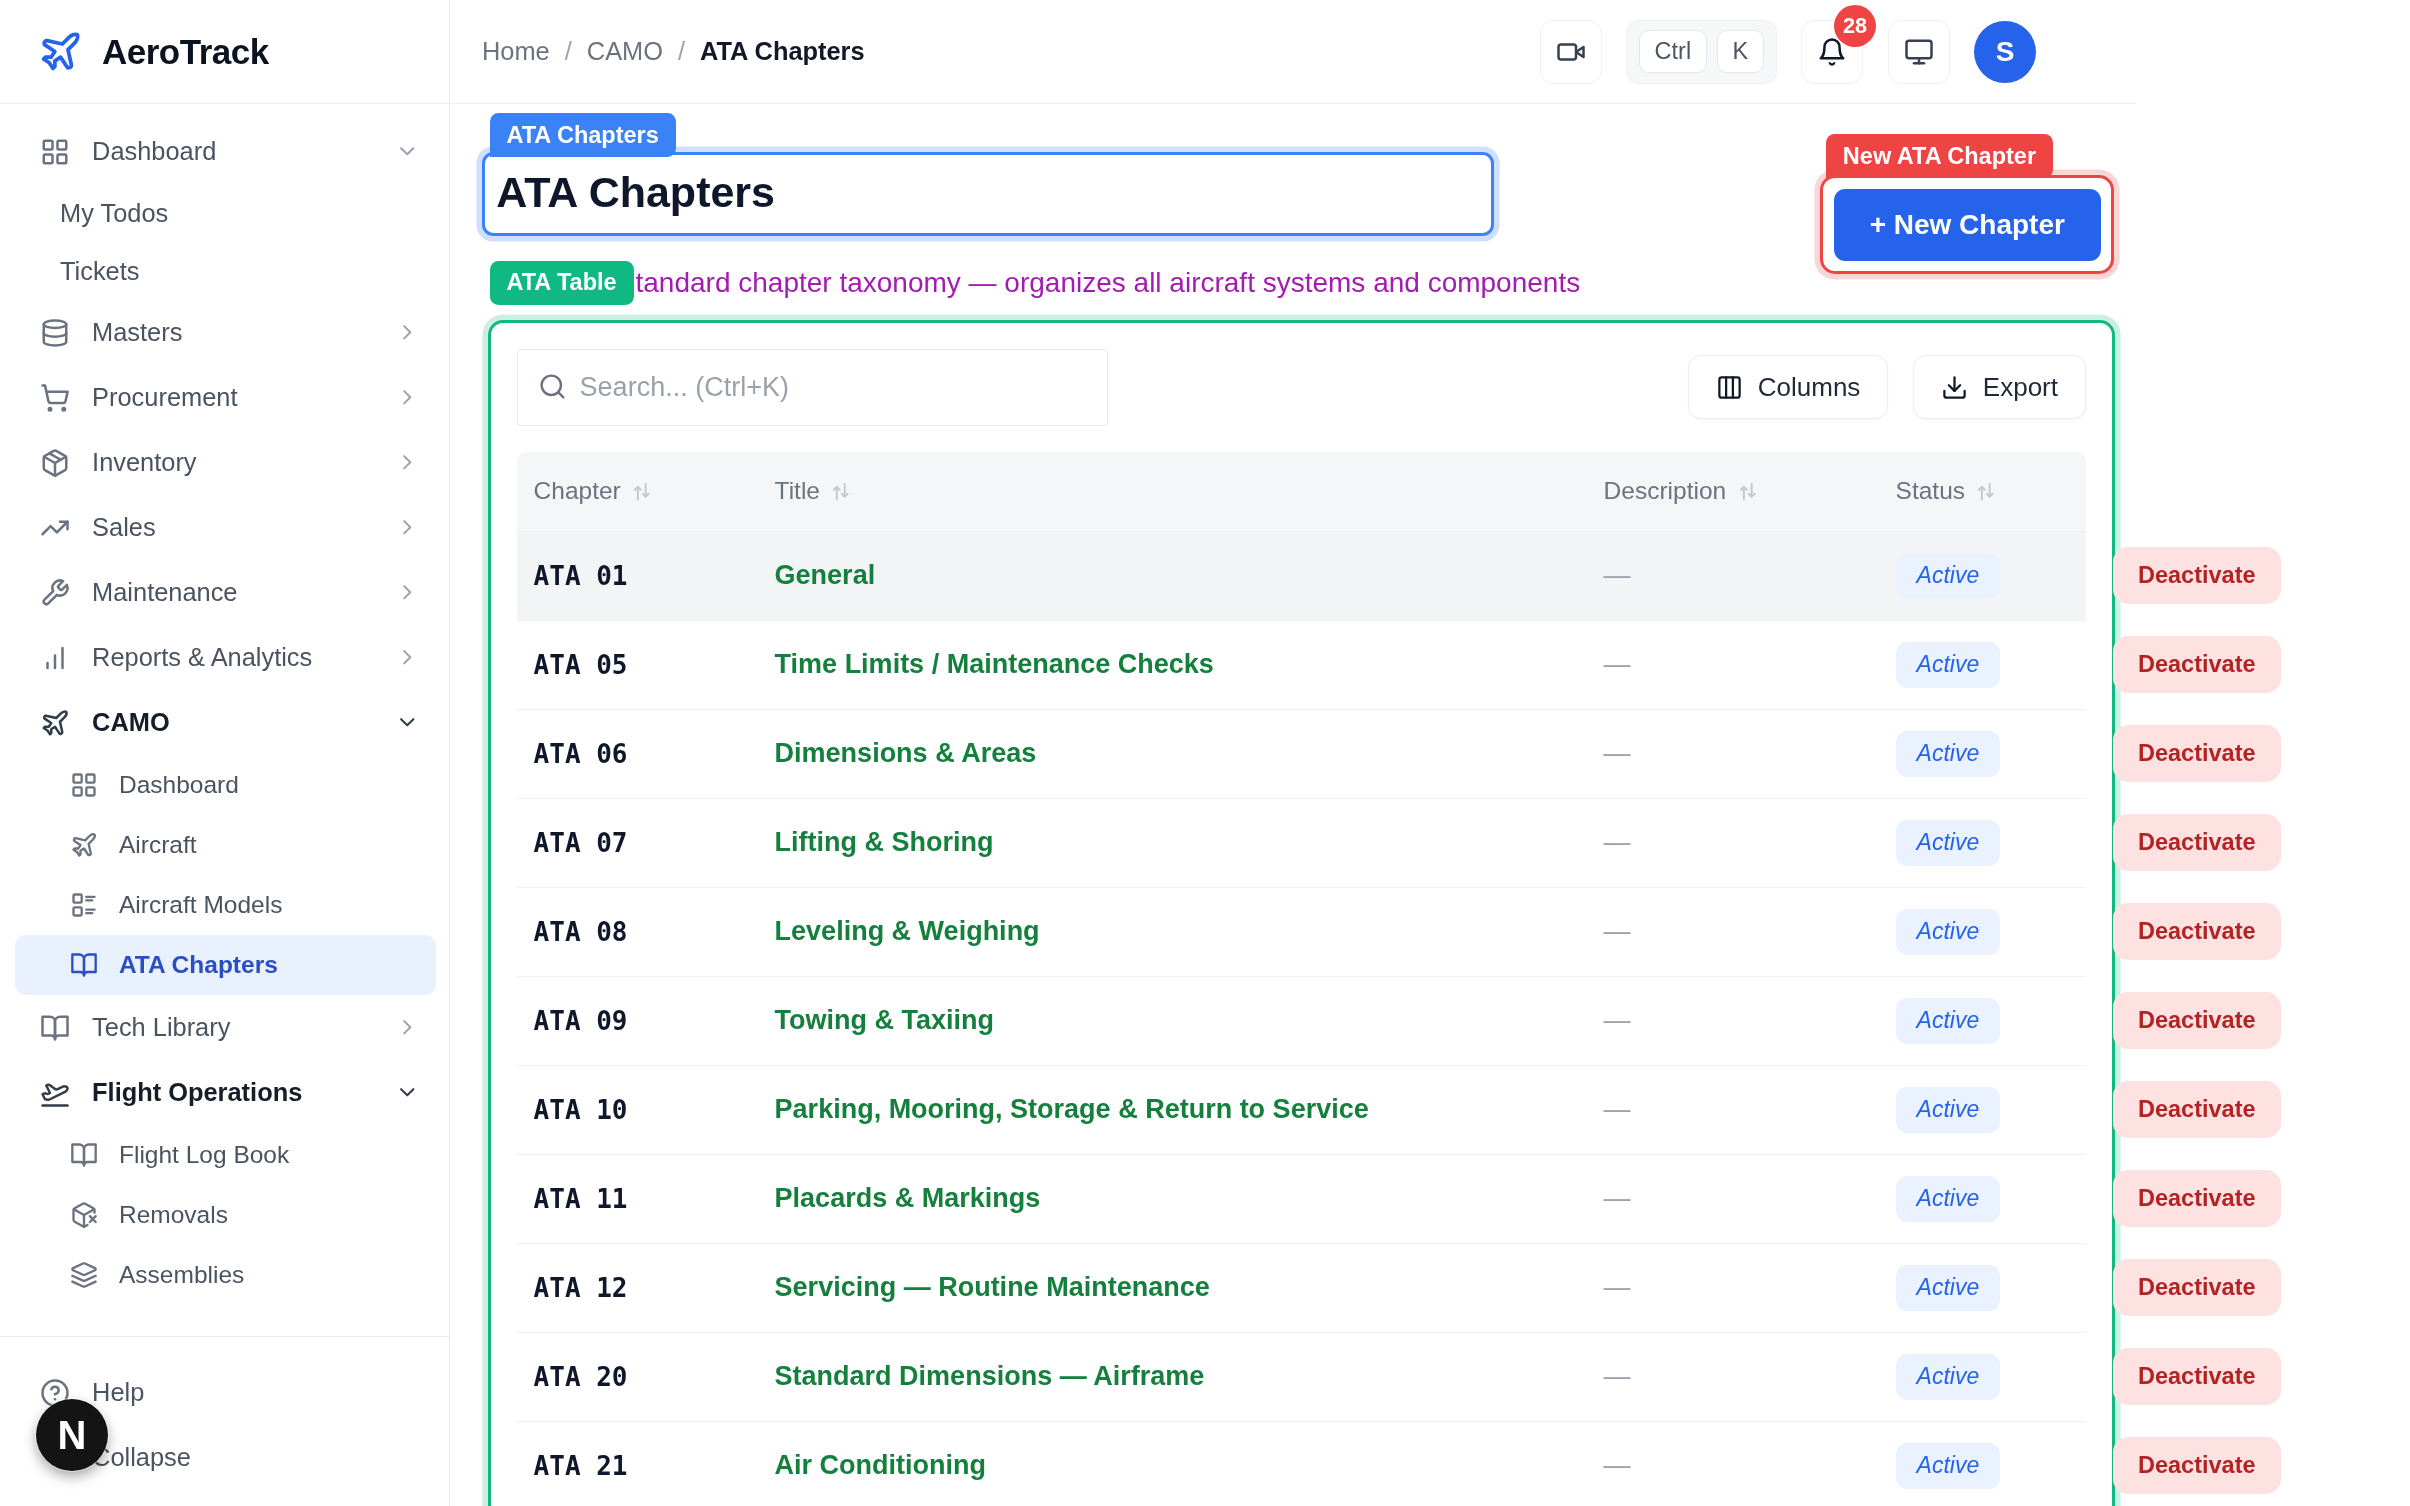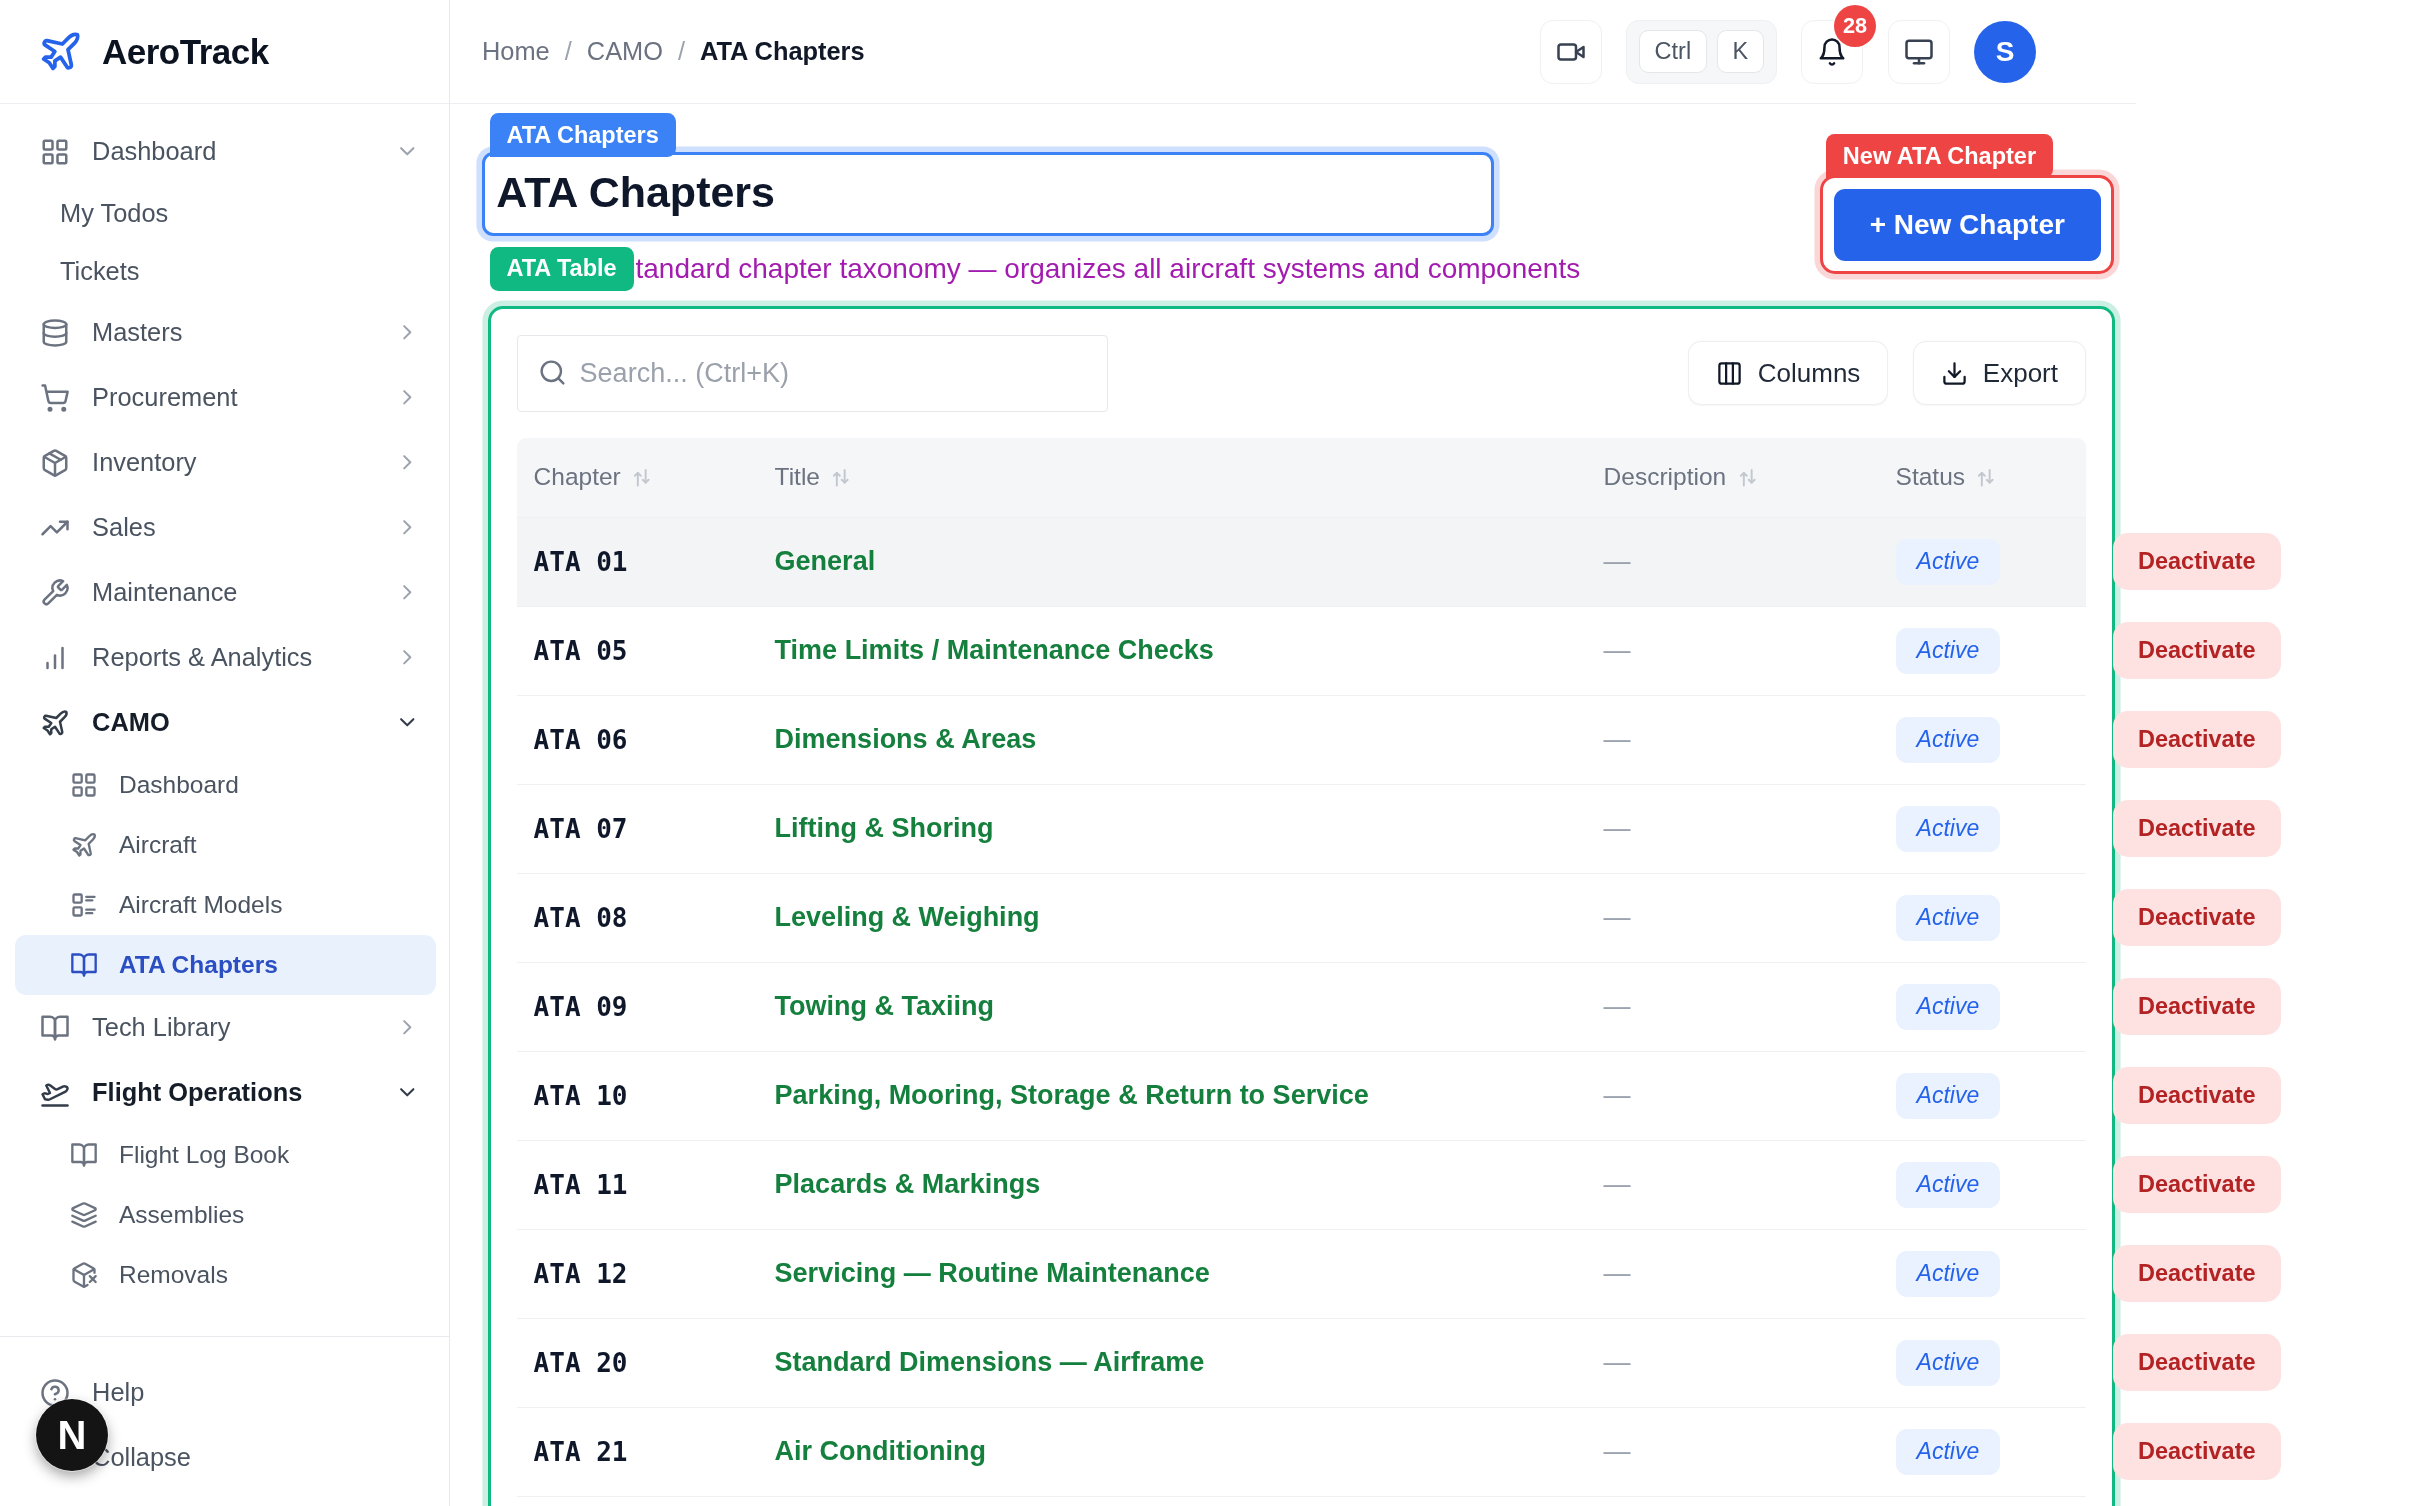--- a/index.html
+++ b/index.html
@@ -58,21 +58,21 @@
     font-size:28px; font-weight:700; display:flex; align-items:center; justify-content:center; cursor:pointer; }
 
   
   .content { position:relative; flex:1; padding:9.4px 21px 0 32px; min-height:0; }
   .anno-badge { display:inline-block; color:#fff; font-weight:700; font-size:23.5px;
     padding:8.5px 17px; border-radius:8.5px; position:relative; z-index:3; }
   .anno-badge.blue { background:#3b82f6; margin-left:7.5px; margin-bottom:-5.6px; border-radius:8.5px 8.5px 8.5px 0; }
   .title-box { width:1012px; border:3.8px solid #3b82f6; border-radius:11.3px; background:#fff;
     box-shadow:0 0 0 5.6px rgba(59,130,246,.25); padding:11.3px 7.5px 13px 11.3px; position:relative; z-index:2; }
   .page-title { font-size:43px; font-weight:700; color:#0f172a; line-height:1.25; }
-  .subtitle-row { display:flex; align-items:center; margin-top:11px; margin-left:7.5px; }
+  .subtitle-row { display:flex; align-items:center; margin-top:25px; margin-left:7.5px; }
   .anno-badge.green { background:#10b981; }
   .subtitle { font-size:28px; color:#a21caf; margin-left:1.9px; }
 
   .new-anno { position:absolute; top:30px; right:21.7px; display:flex; flex-direction:column; align-items:flex-start; z-index:5; }
   .anno-badge.red { background:#ef4444; margin-left:5.6px; margin-bottom:-2.8px; border-radius:8.5px 8.5px 8.5px 0; }
   .red-box { border:3.8px solid #ef4444; border-radius:15px; background:#fff; padding:10.4px;
     box-shadow:0 0 0 5.6px rgba(239,68,68,.22); }
   .new-chapter-btn { background:#2563eb; border:none; color:#fff; font-family:inherit; font-size:28px;
     font-weight:600; border-radius:11.3px; padding:20px 36px; cursor:pointer; white-space:nowrap; }
 
@@ -320,38 +320,38 @@
             <svg viewBox="0 0 24 24" fill="none" stroke="currentColor" stroke-width="2" stroke-linecap="round" stroke-linejoin="round">
               <path d="M2 3h6a4 4 0 0 1 4 4v14a3 3 0 0 0-3-3H2z"></path>
               <path d="M22 3h-6a4 4 0 0 0-4 4v14a3 3 0 0 1 3-3h7z"></path>
             </svg>
           </span>
           <span class="lbl">Flight Log Book</span>
         </div>
         <div class="nav-item sub">
           <span class="icon">
             <svg viewBox="0 0 24 24" fill="none" stroke="currentColor" stroke-width="2" stroke-linecap="round" stroke-linejoin="round">
-              <path d="M12.83 2.18a2 2 0 0 0-1.66 0L2.6 6.08a1 1 0 0 0 0 1.83l8.58 3.91a2 2 0 0 0 1.66 0l8.58-3.9a1 1 0 0 0 0-1.83Z"></path>
-              <path d="m22 17.65-9.17 4.16a2 2 0 0 1-1.66 0L2 17.65"></path>
-              <path d="m22 12.65-9.17 4.16a2 2 0 0 1-1.66 0L2 12.65"></path>
-            </svg>
-          </span>
-          <span class="lbl">Assemblies</span>
-        </div>
-        <div class="nav-item sub">
-          <span class="icon">
-            <svg viewBox="0 0 24 24" fill="none" stroke="currentColor" stroke-width="2" stroke-linecap="round" stroke-linejoin="round">
               <path d="M21 10V8a2 2 0 0 0-1-1.73l-7-4a2 2 0 0 0-2 0l-7 4A2 2 0 0 0 3 8v8a2 2 0 0 0 1 1.73l7 4a2 2 0 0 0 2 0l2-1.14"></path>
               <path d="M3.3 7l8.7 5 8.7-5"></path>
               <path d="M12 22V12"></path>
               <path d="m17 13 5 5"></path>
               <path d="m22 13-5 5"></path>
             </svg>
           </span>
           <span class="lbl">Removals</span>
+        </div>
+        <div class="nav-item sub">
+          <span class="icon">
+            <svg viewBox="0 0 24 24" fill="none" stroke="currentColor" stroke-width="2" stroke-linecap="round" stroke-linejoin="round">
+              <path d="M12.83 2.18a2 2 0 0 0-1.66 0L2.6 6.08a1 1 0 0 0 0 1.83l8.58 3.91a2 2 0 0 0 1.66 0l8.58-3.9a1 1 0 0 0 0-1.83Z"></path>
+              <path d="m22 17.65-9.17 4.16a2 2 0 0 1-1.66 0L2 17.65"></path>
+              <path d="m22 12.65-9.17 4.16a2 2 0 0 1-1.66 0L2 12.65"></path>
+            </svg>
+          </span>
+          <span class="lbl">Assemblies</span>
         </div>
       </nav>
     <div class="side-footer" id="nav-footer">
         <div class="nav-item">
           <span class="icon">
             <svg viewBox="0 0 24 24" fill="none" stroke="currentColor" stroke-width="2" stroke-linecap="round" stroke-linejoin="round">
               <circle cx="12" cy="12" r="10"></circle>
               <path d="M9.09 9a3 3 0 0 1 5.83 1c0 2-3 3-3 3"></path>
               <path d="M12 17h.01"></path>
             </svg>

